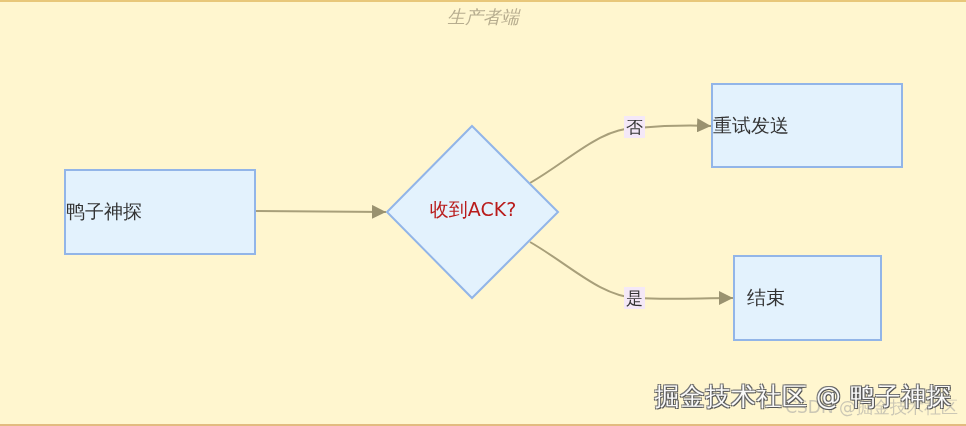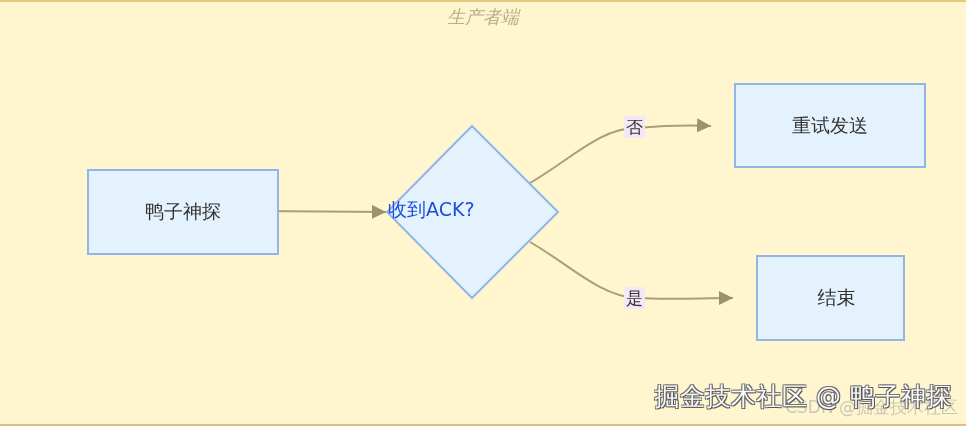--- a/index.html
+++ b/index.html
@@ -17,26 +17,26 @@
       border-bottom: 2px solid #e2bb80;
     }
     svg.diagram { position: absolute; left: 0; top: 0; }
     .subgraph-title {
       position: absolute; top: 5px; left: 0; width: 966px;
       text-align: center; font-size: 18px; color: #b7ad8f; font-style: italic;
     }
     .node {
       position: absolute; box-sizing: border-box;
       background: #e3f2fd; border: 2px solid #92b5e8;
-      display: flex; align-items: center; justify-content: center;
-      font-size: 19px; color: #333; margin-left: 23px;
+      display: flex; align-items: center; justify-content: flex-start;
+      font-size: 19px; color: #333;
     }
     .decision-label {
       position: absolute; left: 388px; top: 197px; width: 170px;
-      font-size: 19px; color: #1d4ed8;
+      text-align: center; font-size: 19px; color: #b91c1c;
     }
     .edge-label {
       position: absolute; background: #f4e8f7; color: #333;
       font-size: 17px; line-height: 22px; padding: 0 2px;
     }
     .watermark {
       position: absolute; right: 14px; top: 380px;
       font-size: 25px; color: #fafafa; letter-spacing: 0.5px;
       text-shadow: 1px 1px 0 #555, -1px -1px 0 #777, 1px -1px 0 #666, -1px 1px 0 #666;
     }

